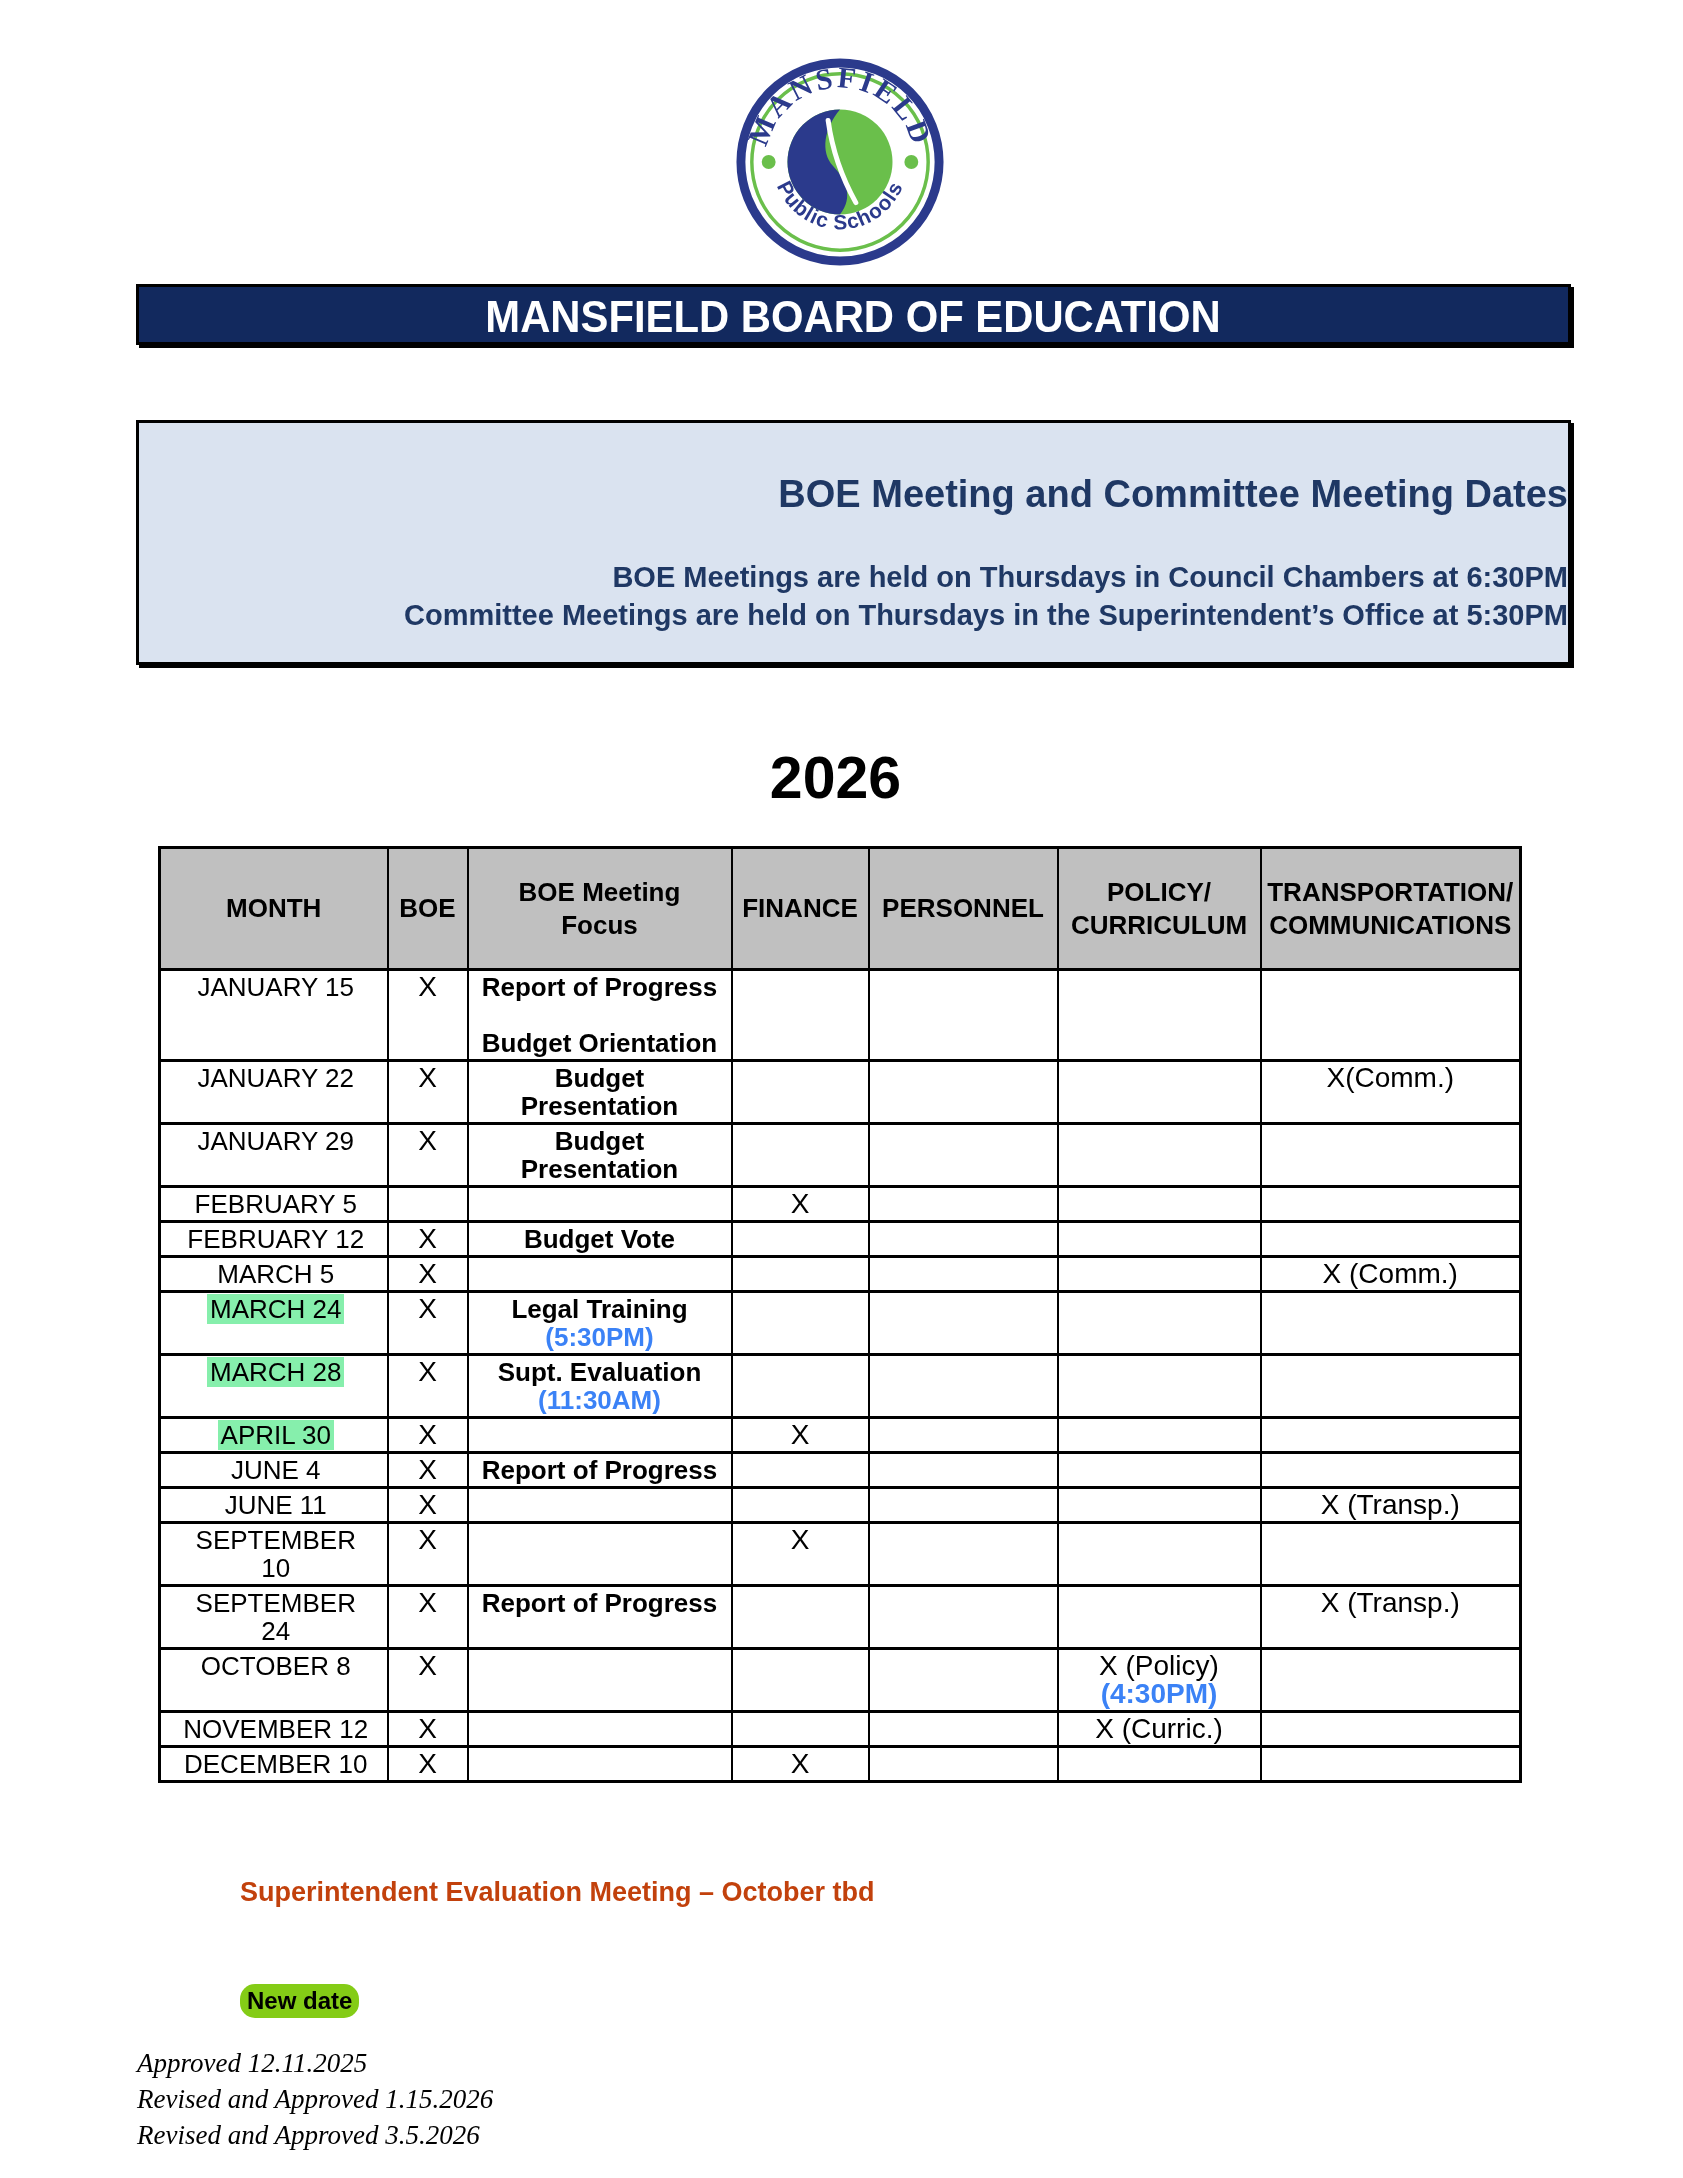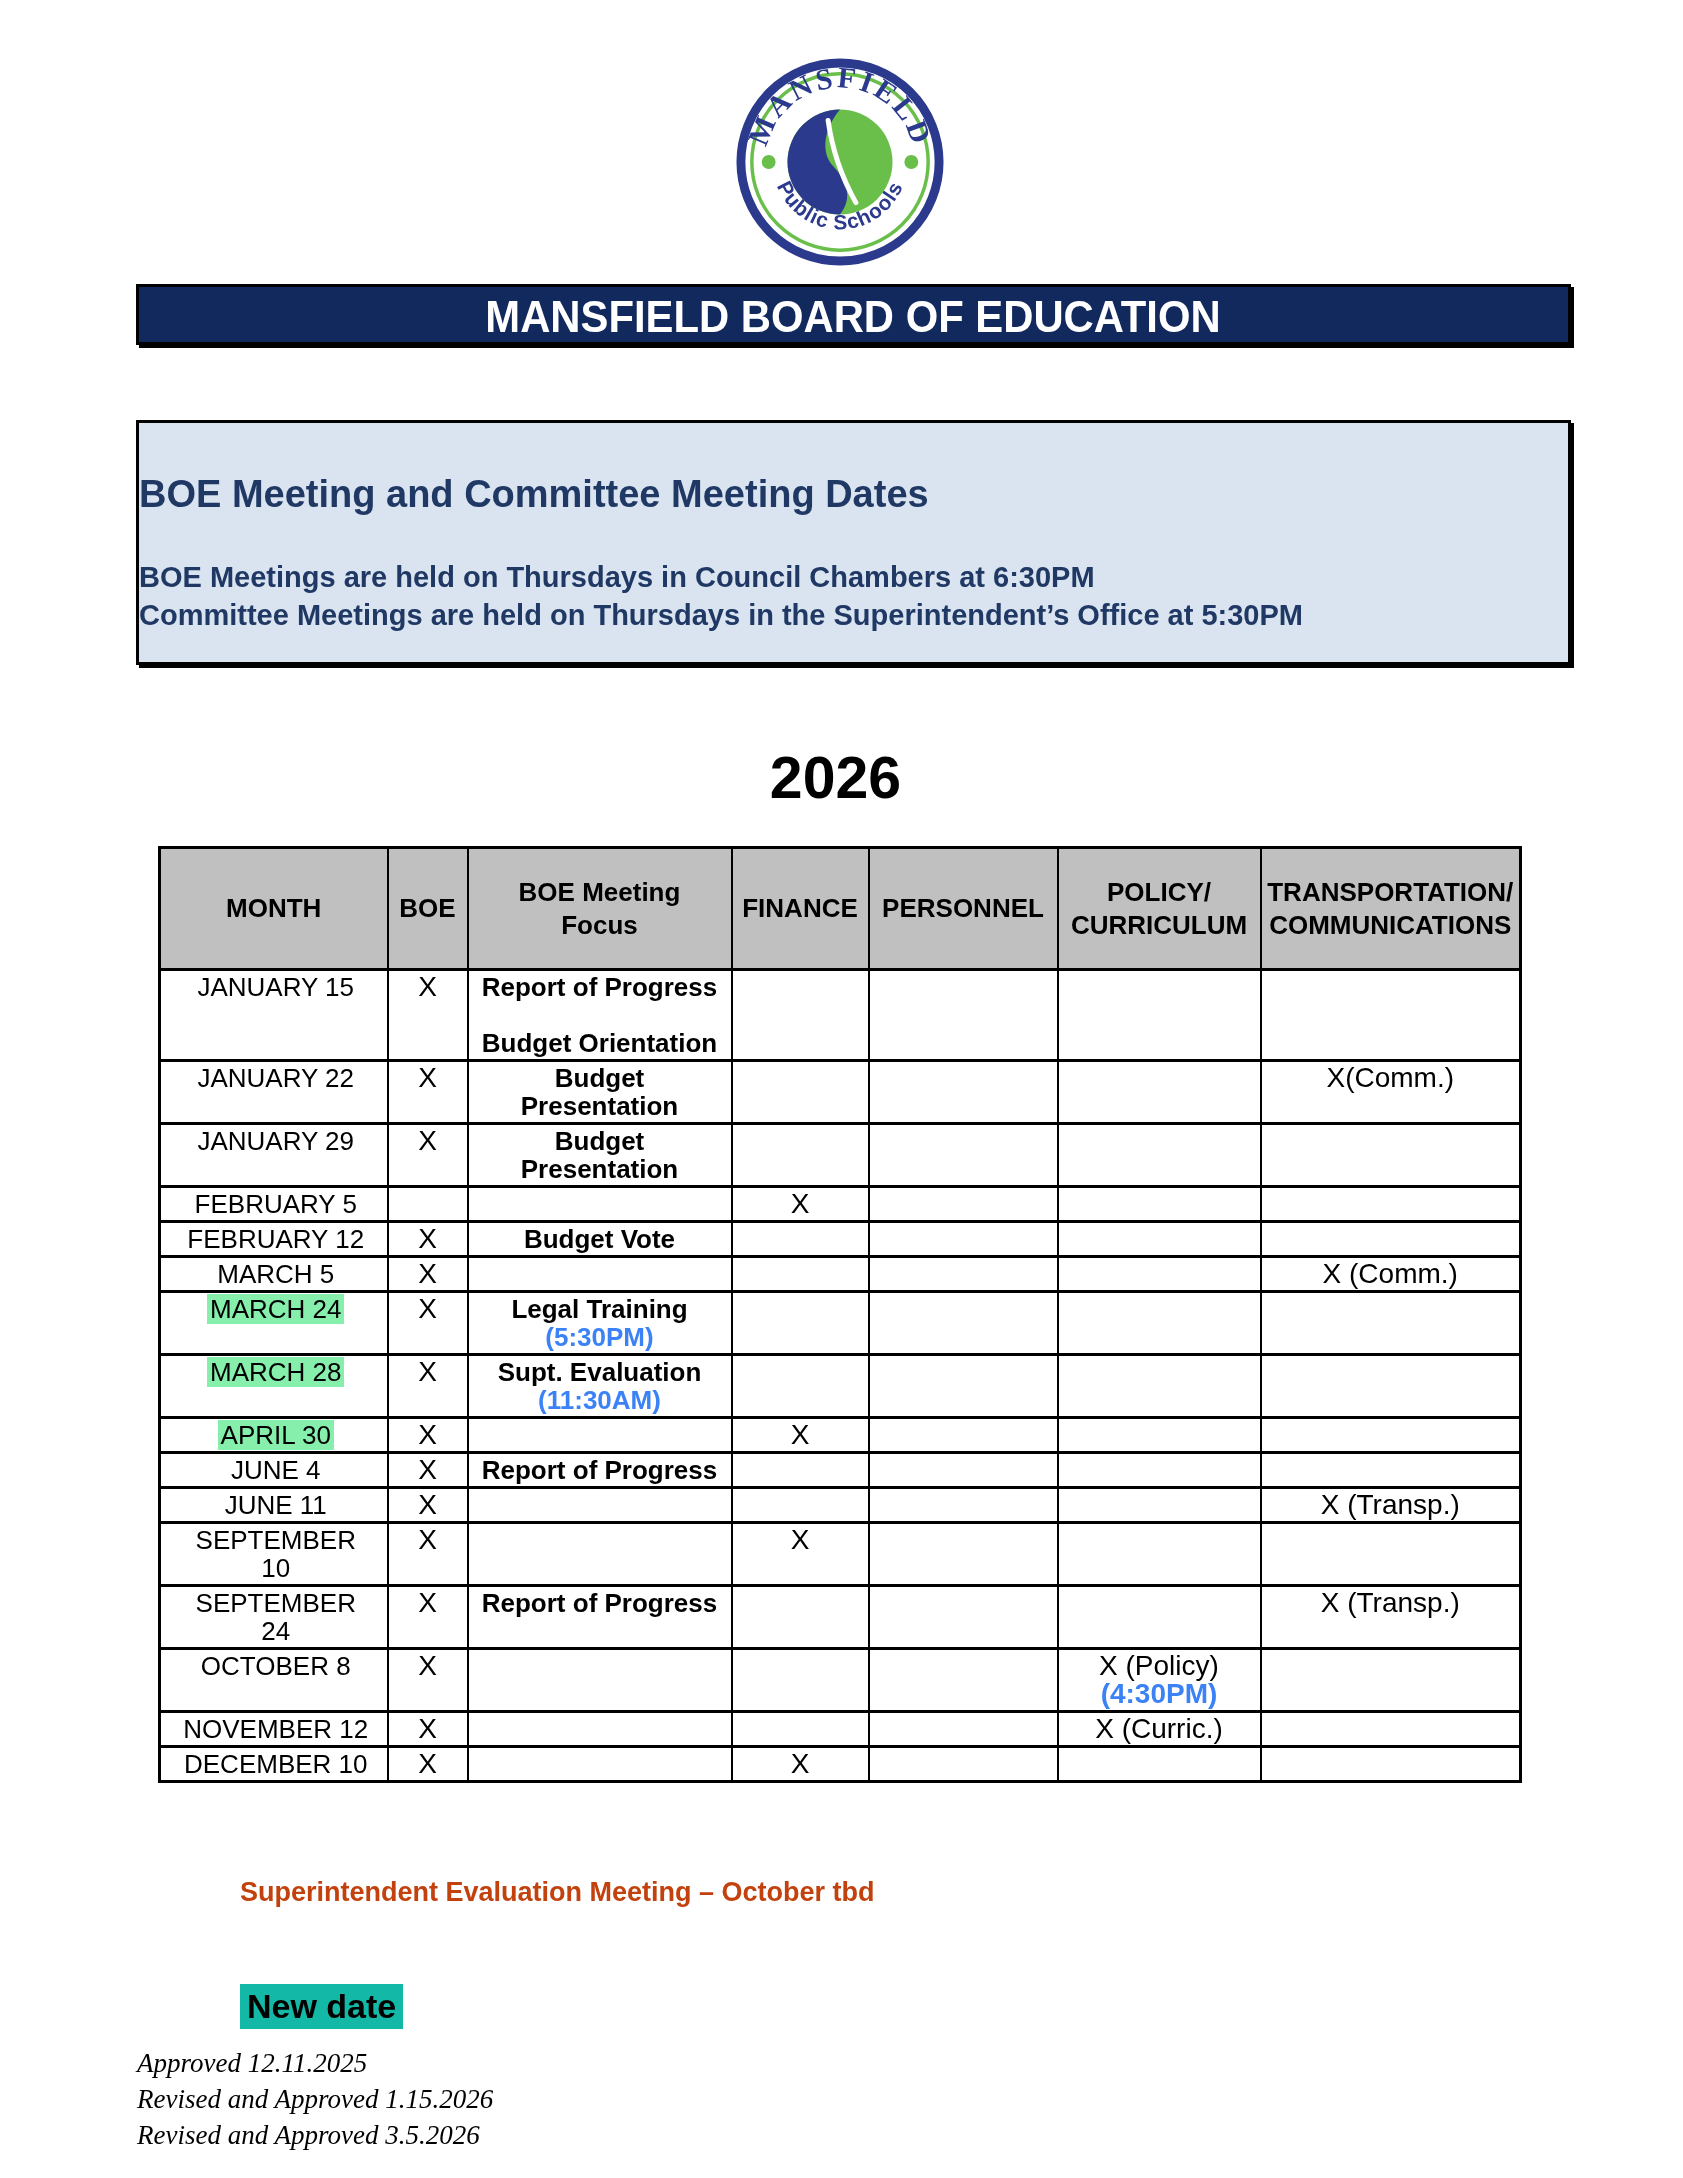--- a/index.html
+++ b/index.html
@@ -26,21 +26,21 @@
   .banner-text {
     color: #ffffff; font-weight: bold; font-size: 44px; letter-spacing: 0px;
     transform: scaleX(0.95); white-space: nowrap;
   }
 
   
   .infobox {
     position: absolute; left: 136px; top: 420px; width: 1429px; height: 239px;
     background: #DAE3F0; border: 3px solid #000;
     box-shadow: 3px 3px 0 #000;
-    color: #1F3864; text-align: left;
+    color: #1F3864; text-align: right;
   }
   .infobox-title { margin-top: 50px; font-size: 38px; font-weight: bold; }
   .infobox-sub { margin-top: 42px; font-size: 29px; font-weight: bold; line-height: 38px; }
 
   
   .year {
     position: absolute; top: 744px; left: 0; width: 1671px;
     text-align: center; font-size: 59px; font-weight: bold;
   }
 
@@ -72,21 +72,21 @@
   .blue { color: #3b82f6; font-weight: bold; }
   .hl { background: #86efac; padding: 0 3px; }
 
   
   .note-red {
     position: absolute; left: 240px; top: 1877px;
     color: #c2410c; font-size: 27px; font-weight: bold; white-space: nowrap;
   }
   .new-date {
     position: absolute; left: 240px; top: 1984px;
-    font-size: 34px; font-weight: bold; background: #14b8a6; padding: 3px 7px;
+    font-size: 24px; font-weight: bold; background: #84cc16; padding: 3px 7px; border-radius: 15px;
   }
   .approvals {
     position: absolute; left: 137px; top: 2045px;
     font-family: "Liberation Serif", "DejaVu Serif", serif;
     font-style: italic; font-size: 27px; line-height: 36px;
   }
 </style>
 </head>
 <body>
 

